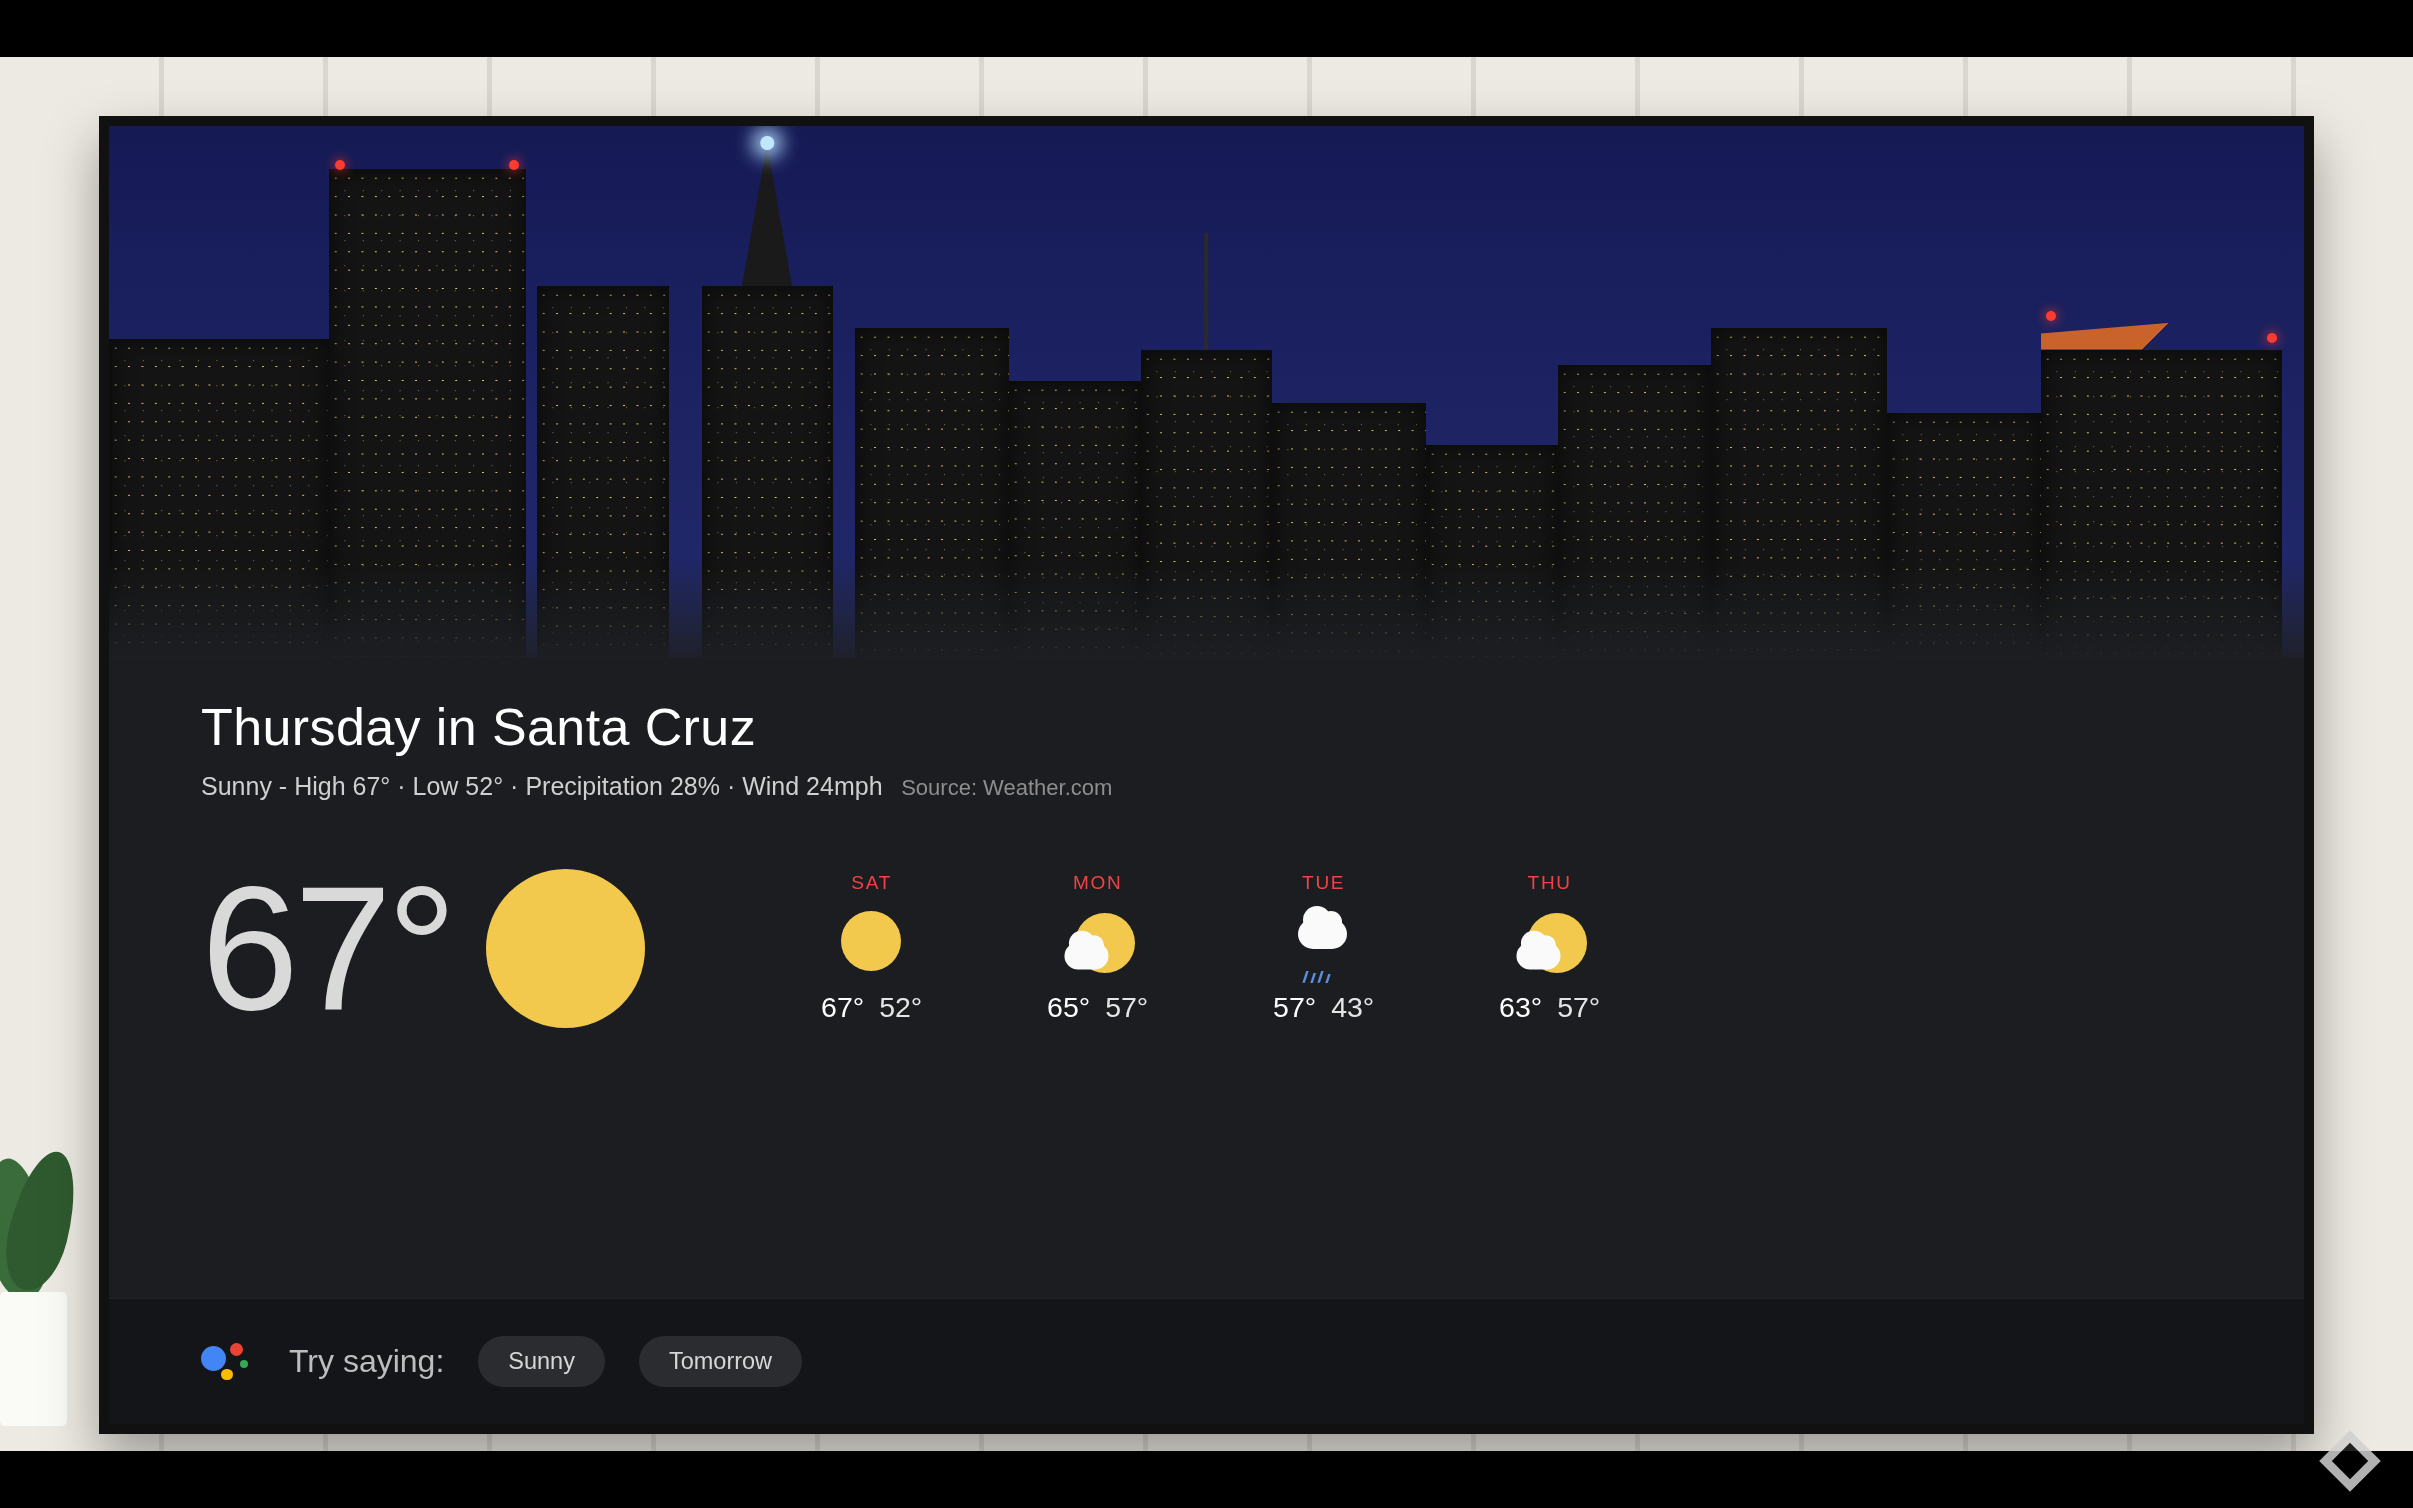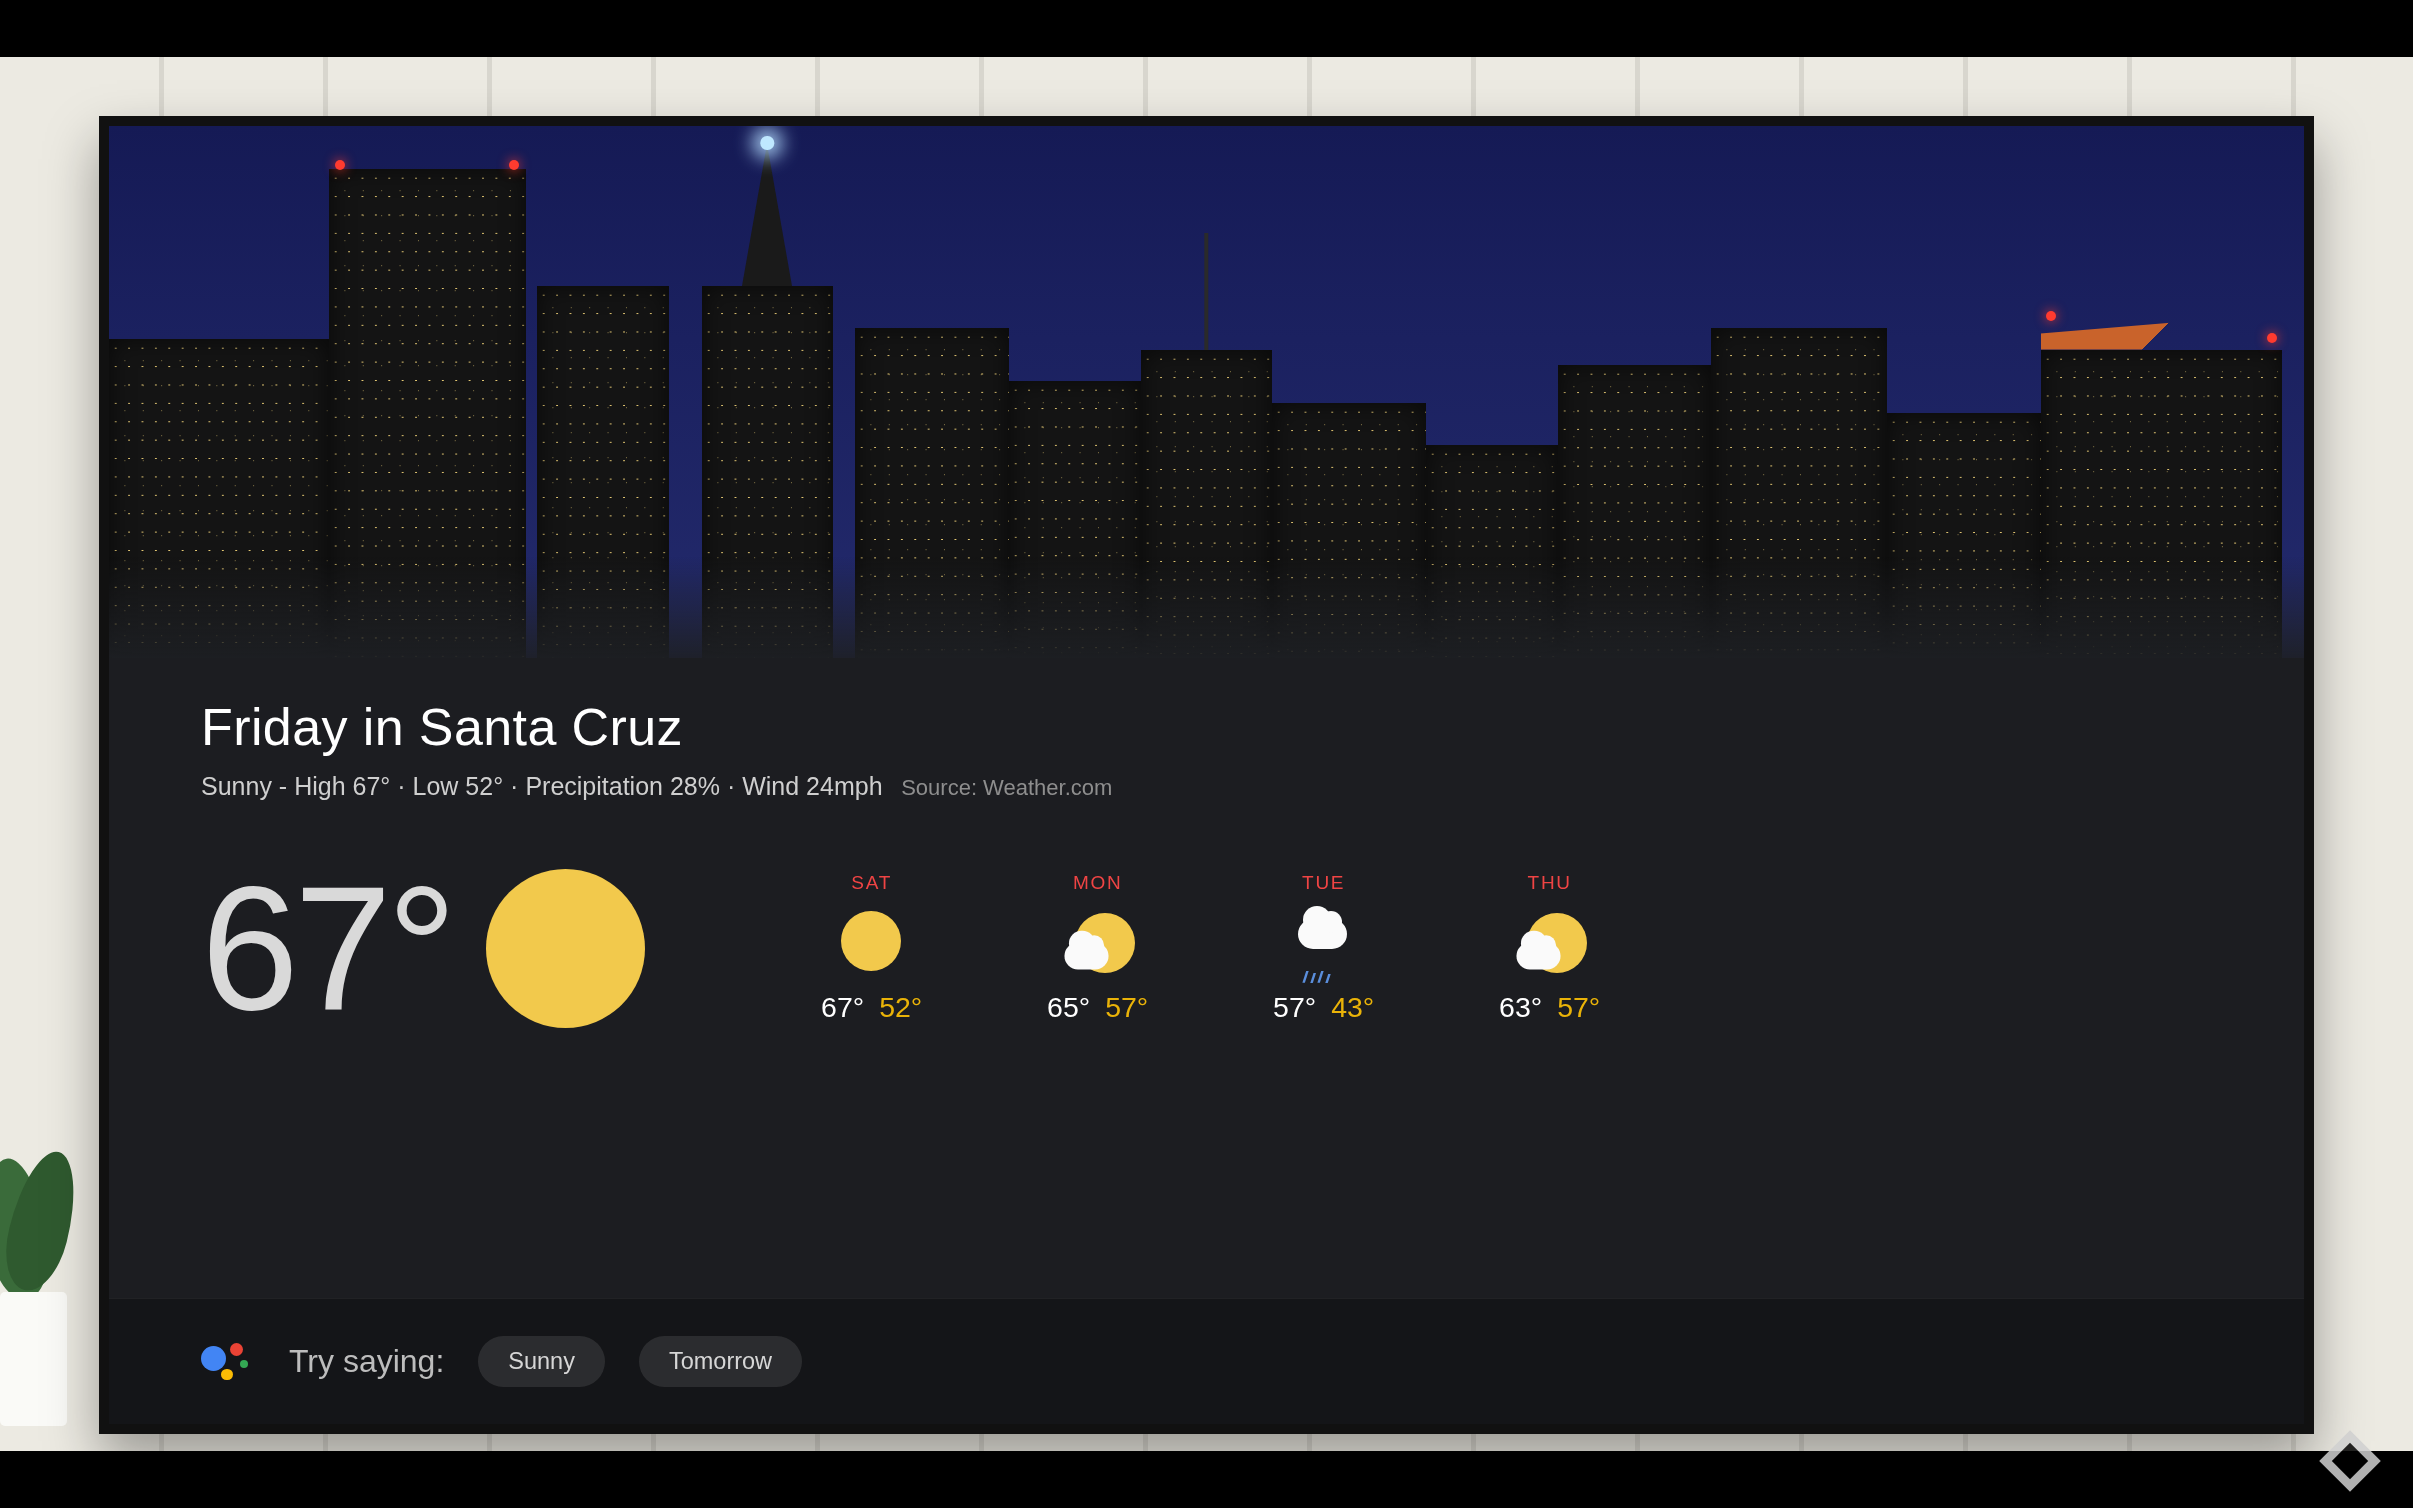--- a/index.html
+++ b/index.html
@@ -213,21 +213,21 @@
     position:absolute; bottom:-11.7px; left:11.7px; width:30px; height:13.4px;
     background:
       linear-gradient(#5a8edc,#5a8edc) 0 0/2.5px 11.7px no-repeat,
       linear-gradient(#5a8edc,#5a8edc) 7.5px 1.7px/2.5px 10px no-repeat,
       linear-gradient(#5a8edc,#5a8edc) 15px 0/2.5px 11.7px no-repeat,
       linear-gradient(#5a8edc,#5a8edc) 22.6px 2.5px/2.5px 9.2px no-repeat;
     transform: skewX(-18deg);
   }
   .temps { font-size: 28.5px; display:flex; gap:15px;}
   .temps .hi { color:#ffffff;}
-  .temps .lo { color:#eab308;}
+  .temps .lo { color:#e5e5e5;}
 
   
   .assist {
     position: absolute;
     left: 0; right: 0; bottom: 0;
     height: 126px;
     background: rgba(20,21,24,0.92);
     display: flex;
     align-items: center;
     padding: 0 92px;
@@ -301,21 +301,21 @@
           <div class="bld" style="left:88%;width:11%;height:58%;">
             <div style="position:absolute;bottom:100%;left:0;right:0;height:40px;
                         background:linear-gradient(135deg,#c9632b 0 50%,transparent 50%);
                         clip-path:polygon(0 100%,100% 100%,100% 10%,0 60%);"></div>
             <div class="beacon" style="top:-39px;left:5px;"></div>
             <div class="beacon" style="top:-17px;right:5px;"></div>
           </div>
         </div>
 
         <div class="panel">
-          <div class="title">Friday in Santa Cruz</div>
+          <div class="title">Thursday in Santa Cruz</div>
           <div class="subline">
             <span>Sunny</span>
             <span> - </span>
             <span>High 67°</span>
             <span> · </span>
             <span>Low 52°</span>
             <span> · </span>
             <span>Precipitation 28%</span>
             <span> · </span>
             <span>Wind 24mph</span>

